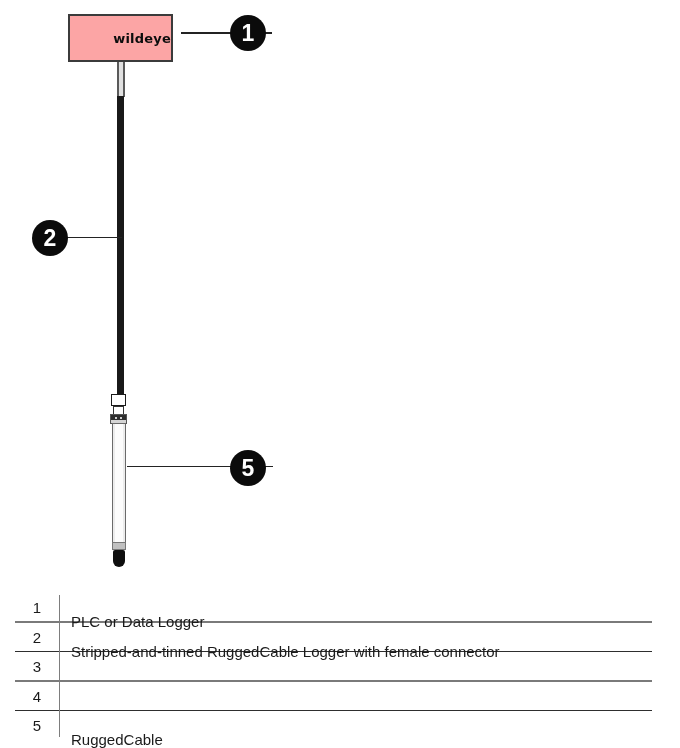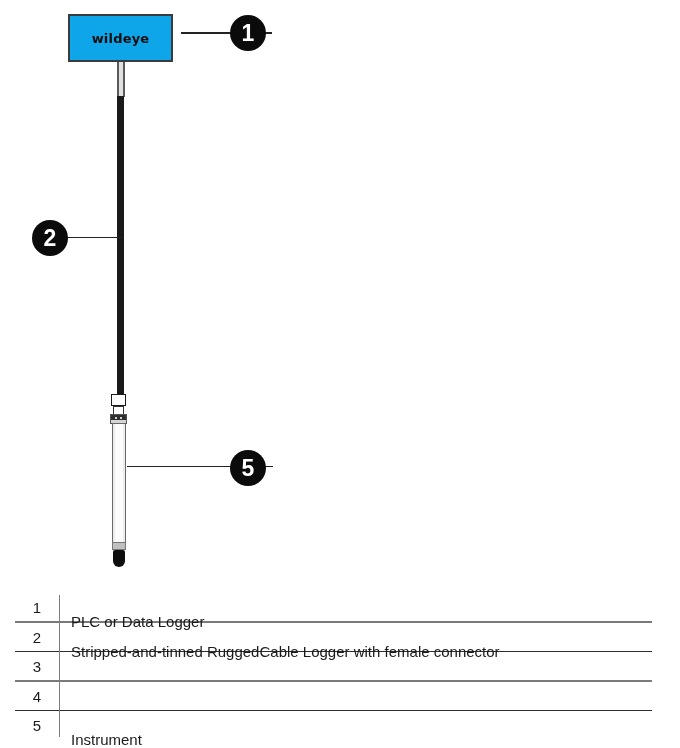--- a/index.html
+++ b/index.html
@@ -7,22 +7,22 @@
     position:relative;
     width:680px;height:748px;
     background:#ffffff;
     font-family:"Liberation Sans", sans-serif;
     color:#1a1a1a;
     overflow:hidden;
   }
   
   .device-box{
     position:absolute;left:68px;top:14px;width:105px;height:48px;
-    border:2px solid #3b3b3b;background:#0ea5e9;box-sizing:border-box;
-    display:flex;align-items:center;justify-content:center;
+    border:2px solid #3b3b3b;background:#fca5a5;box-sizing:border-box;
+    display:flex;align-items:center;justify-content:flex-end;
   }
   .device-label{
     font-family:"DejaVu Sans", sans-serif;
     font-weight:bold;font-size:13px;color:#0d0d0d;letter-spacing:.2px;
   }
   
   .callout{
     position:absolute;width:36px;height:36px;border-radius:50%;
     background:#0b0b0b;color:#ffffff;
     display:flex;align-items:center;justify-content:center;
@@ -144,17 +144,17 @@
     <div class="legend-row sep-thick">
       <div class="cell-num">3</div>
       <div class="cell-desc"></div>
     </div>
     <div class="legend-row sep-thin">
       <div class="cell-num">4</div>
       <div class="cell-desc"></div>
     </div>
     <div class="legend-row">
       <div class="cell-num">5</div>
-      <div class="cell-desc">Instrument</div>
+      <div class="cell-desc">RuggedCable</div>
     </div>
   </div>
 
 </div>
 
 </body></html>

